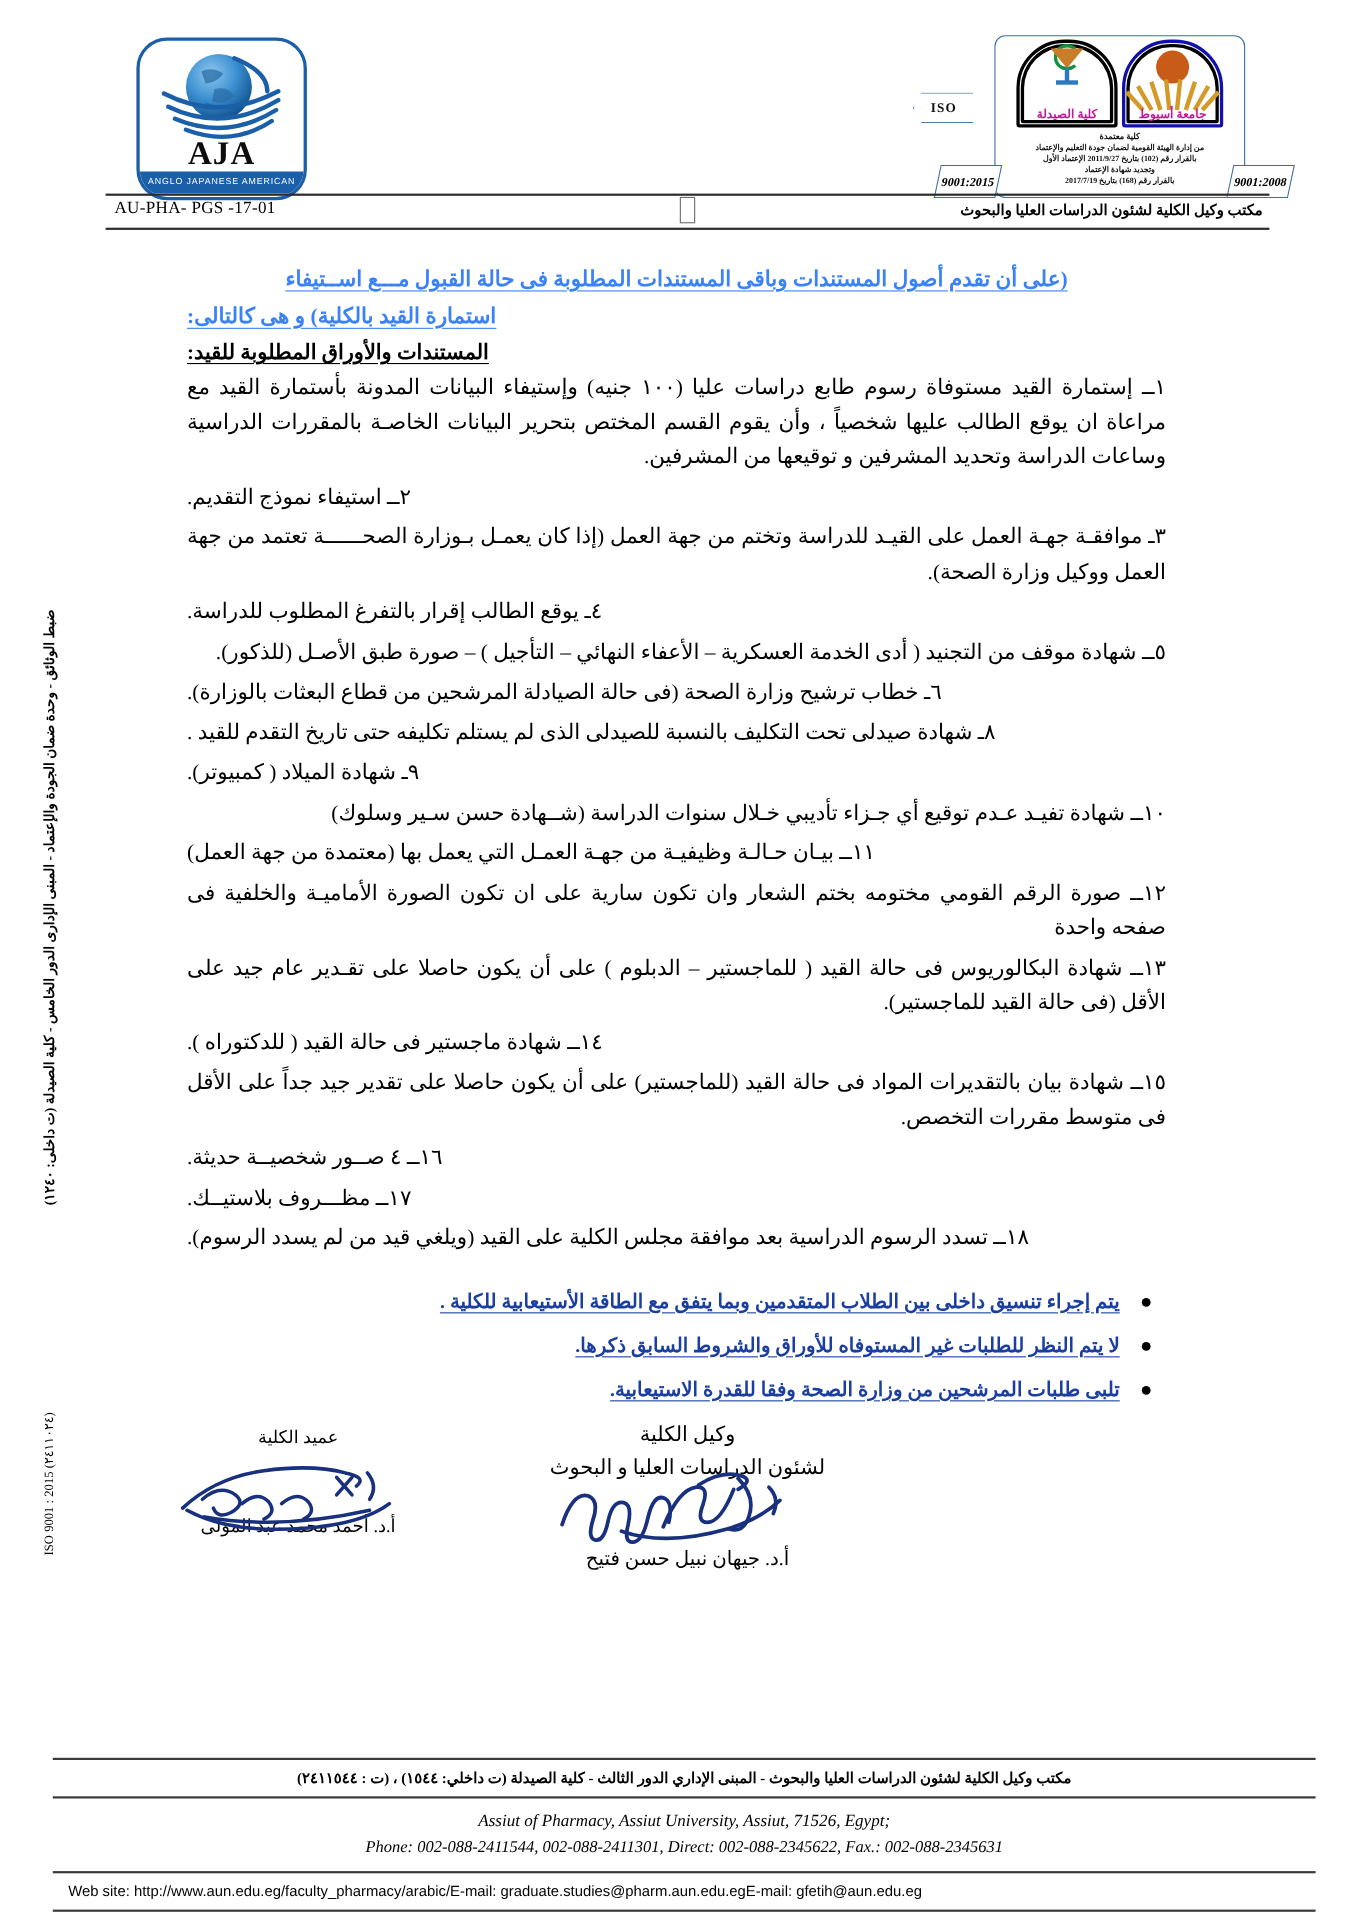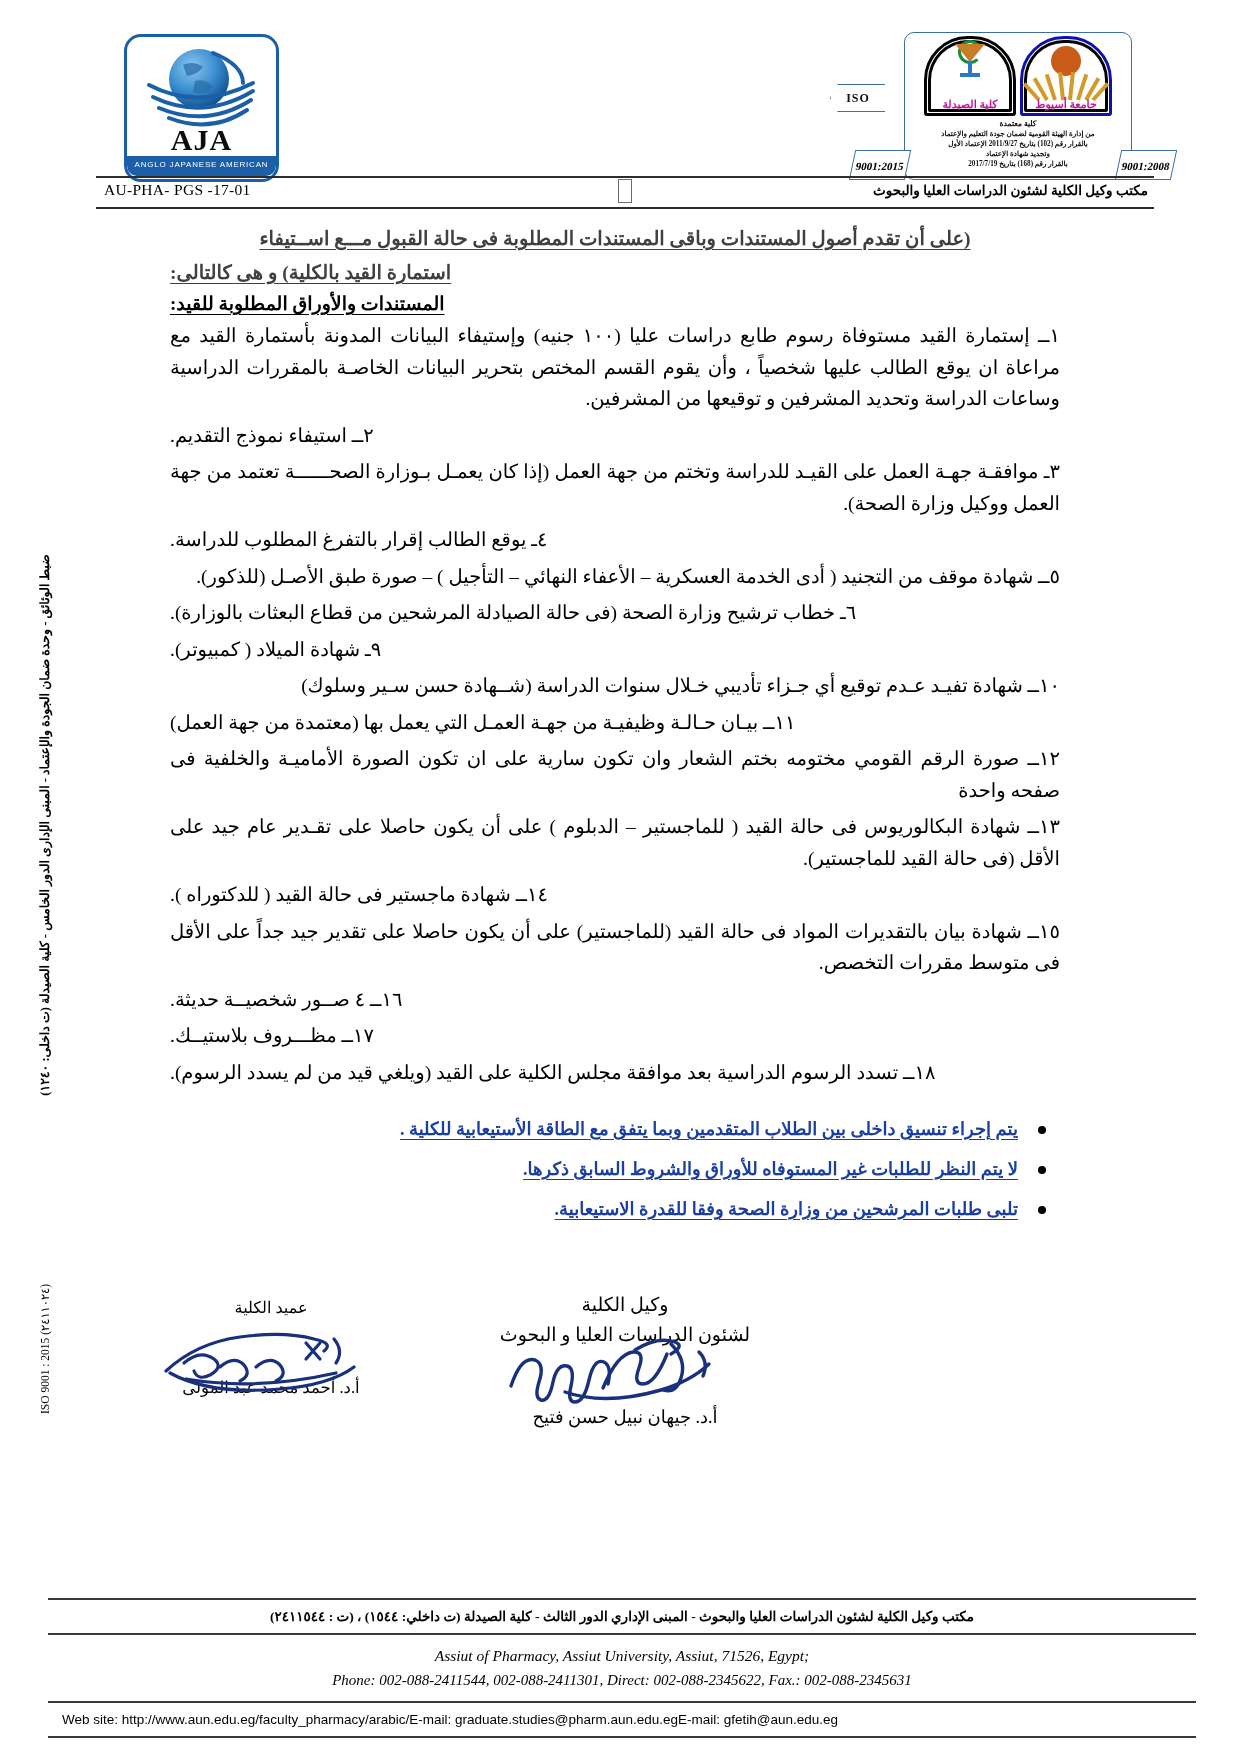--- a/index.html
+++ b/index.html
@@ -70,21 +70,21 @@
     width: 1058px;
     height: 160px;
   }
   .aja-logo {
     position: absolute;
     left: 28px;
     top: 10px;
     width: 155px;
     height: 148px;
     border: 3px solid #1b5fa8;
-    border-radius: 17px;
+    border-radius: 28px;
     background: #ffffff;
     box-sizing: border-box;
     overflow: hidden;
   }
   .aja-globe {
     position: absolute;
     left: 50%;
     top: 8px;
     transform: translateX(-50%);
   }
@@ -369,28 +369,28 @@
   
   .body-area {
     position: absolute;
     left: 170px;
     top: 222px;
     width: 890px;
     direction: rtl;
     text-align: justify;
   }
   .red-title {
-    color: #404040;
+    color: #3b82f6;
     font-weight: bold;
     font-size: 19.5px;
     line-height: 34px;
     text-align: center;
     text-decoration: underline;
     text-underline-offset: 4px;
-    margin: 0 0 2px 0;
+    margin: 16px 0 2px 0;
     direction: rtl;
   }
   .red-title .l2 { display: block; text-align: left; }
   .sec-head {
     font-weight: bold;
     font-size: 19px;
     text-decoration: underline;
     text-underline-offset: 4px;
     text-align: left;
     margin: 2px 0 4px 0;
@@ -633,20 +633,21 @@
 
     <div class="sec-head">المستندات والأوراق المطلوبة للقيد:</div>
 
     <ul class="list">
       <li>١ــ إستمارة القيد مستوفاة رسوم طابع دراسات عليا (١٠٠ جنيه) وإستيفاء البيانات المدونة بأستمارة القيد مع مراعاة ان يوقع الطالب عليها شخصياً ، وأن يقوم القسم المختص بتحرير البيانات الخاصـة بالمقررات الدراسية وساعات الدراسة وتحديد المشرفين و توقيعها من المشرفين.</li>
       <li class="short">٢ــ استيفاء نموذج التقديم.</li>
       <li>٣ـ موافقـة جهـة العمل على القيـد للدراسة وتختم من جهة العمل (إذا كان يعمـل بـوزارة الصحــــــة تعتمد  من جهة العمل ووكيل وزارة الصحة).</li>
       <li class="short">٤ـ  يوقع الطالب إقرار بالتفرغ المطلوب للدراسة.</li>
       <li>٥ــ  شهادة موقف من التجنيد ( أدى الخدمة العسكرية – الأعفاء النهائي – التأجيل ) – صورة طبق الأصـل (للذكور).</li>
       <li class="short">٦ـ خطاب ترشيح وزارة الصحة (فى حالة الصيادلة المرشحين من قطاع البعثات بالوزارة).</li>
+      <li class="short">٨ـ  شهادة صيدلى تحت التكليف بالنسبة للصيدلى الذى لم يستلم تكليفه حتى تاريخ التقدم للقيد .</li>
       <li class="short">٩ـ  شهادة الميلاد ( كمبيوتر).</li>
       <li>١٠ــ  شهادة تفيـد عـدم توقيع أي جـزاء تأديبي خـلال سنوات الدراسة (شــهادة حسن سـير وسلوك)</li>
       <li class="short">١١ــ  بيـان حـالـة وظيفيـة من جهـة العمـل التي يعمل بها (معتمدة من جهة العمل)</li>
       <li>١٢ــ  صورة الرقم القومي مختومه بختم الشعار وان تكون سارية على ان تكون الصورة الأماميـة والخلفية فى صفحه واحدة</li>
       <li>١٣ــ  شهادة البكالوريوس فى حالة القيد ( للماجستير – الدبلوم ) على أن يكون حاصلا على تقـدير عام جيد على الأقل (فى حالة القيد للماجستير).</li>
       <li class="short">١٤ــ  شهادة ماجستير  فى حالة القيد ( للدكتوراه ).</li>
       <li>١٥ــ  شهادة بيان بالتقديرات المواد فى حالة القيد (للماجستير) على أن يكون حاصلا على تقدير جيد جداً على الأقل فى متوسط مقررات التخصص.</li>
       <li class="short">١٦ــ ٤ صــور شخصيــة حديثة.</li>
       <li class="short">١٧ــ مظـــروف بلاستيــك.</li>
       <li class="short">١٨ــ تسدد الرسوم الدراسية بعد موافقة مجلس الكلية على القيد (ويلغي قيد من لم يسدد الرسوم).</li>

